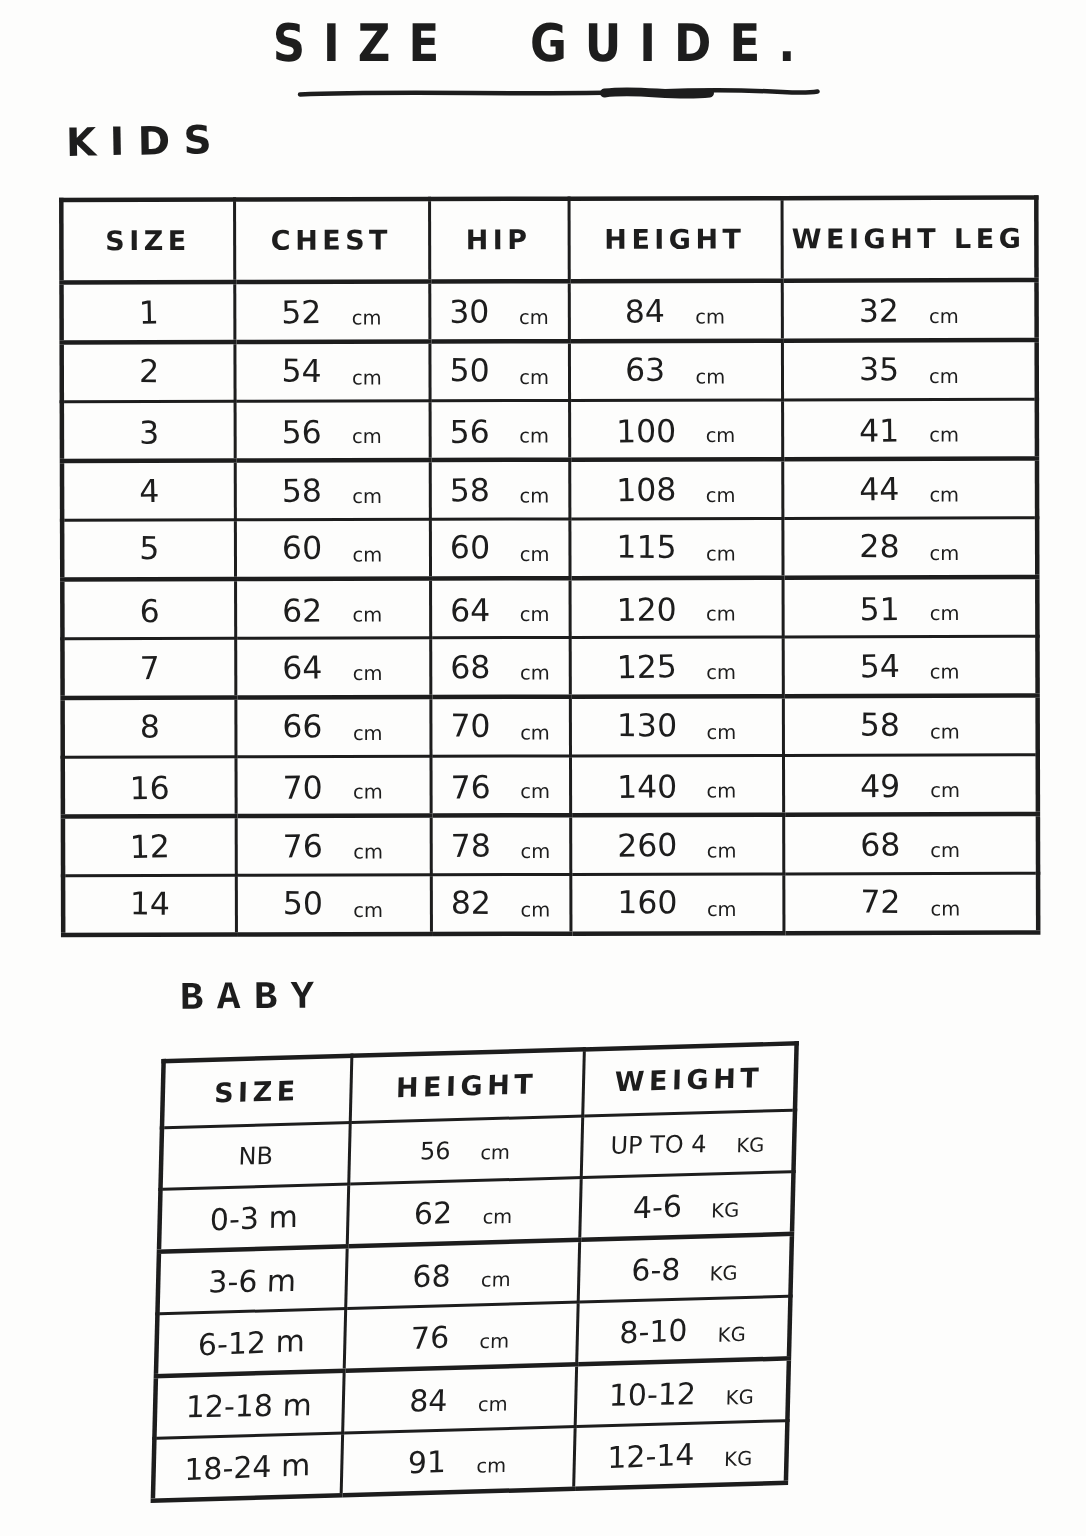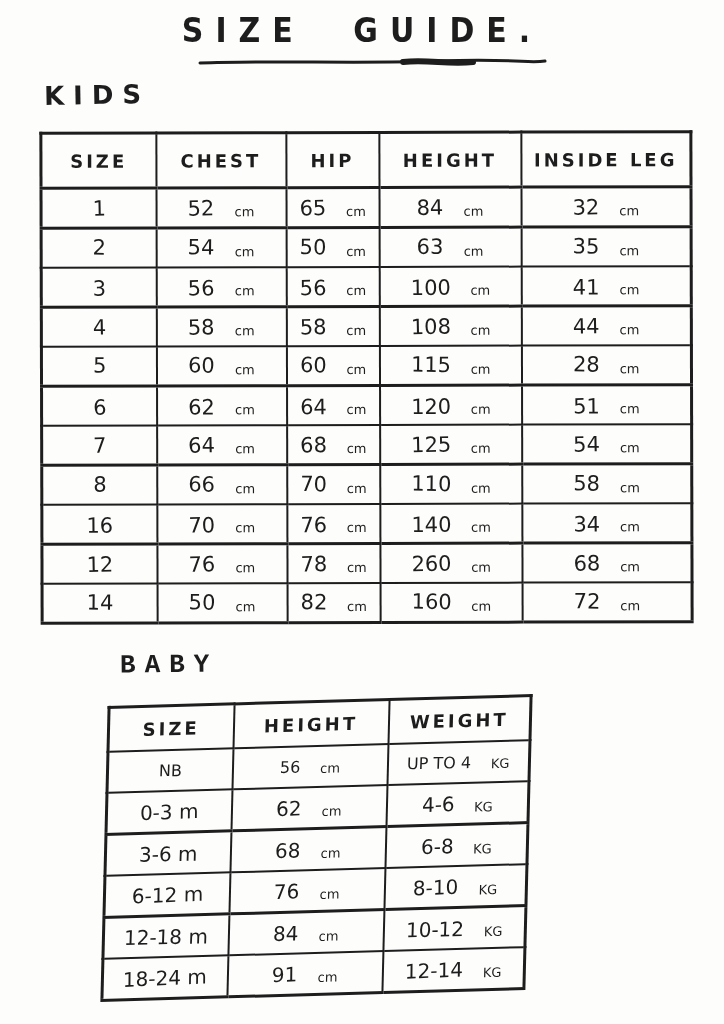--- a/index.html
+++ b/index.html
@@ -74,28 +74,28 @@
       <col style="width:93px">
       <col style="width:142px">
       <col style="width:170px">
     </colgroup>
   <thead>
     <tr>
       <th>SIZE</th>
       <th>CHEST</th>
       <th>HIP</th>
       <th>HEIGHT</th>
-      <th>INSIDE LEG</th>
+      <th>WEIGHT LEG</th>
     </tr>
   </thead>
   <tbody>
     <tr>
       <td><span class="v">1</span></td>
       <td><span class="v">52</span><span class="u">cm</span></td>
-      <td><span class="v">65</span><span class="u">cm</span></td>
+      <td><span class="v">30</span><span class="u">cm</span></td>
       <td><span class="v">84</span><span class="u">cm</span></td>
       <td><span class="v">32</span><span class="u">cm</span></td>
     </tr>
     <tr>
       <td><span class="v">2</span></td>
       <td><span class="v">54</span><span class="u">cm</span></td>
       <td><span class="v">50</span><span class="u">cm</span></td>
       <td><span class="v">63</span><span class="u">cm</span></td>
       <td><span class="v">35</span><span class="u">cm</span></td>
     </tr>
@@ -131,29 +131,29 @@
       <td><span class="v">7</span></td>
       <td><span class="v">64</span><span class="u">cm</span></td>
       <td><span class="v">68</span><span class="u">cm</span></td>
       <td><span class="v">125</span><span class="u">cm</span></td>
       <td><span class="v">54</span><span class="u">cm</span></td>
     </tr>
     <tr>
       <td><span class="v">8</span></td>
       <td><span class="v">66</span><span class="u">cm</span></td>
       <td><span class="v">70</span><span class="u">cm</span></td>
-      <td><span class="v">110</span><span class="u">cm</span></td>
+      <td><span class="v">130</span><span class="u">cm</span></td>
       <td><span class="v">58</span><span class="u">cm</span></td>
     </tr>
     <tr>
       <td><span class="v">16</span></td>
       <td><span class="v">70</span><span class="u">cm</span></td>
       <td><span class="v">76</span><span class="u">cm</span></td>
       <td><span class="v">140</span><span class="u">cm</span></td>
-      <td><span class="v">34</span><span class="u">cm</span></td>
+      <td><span class="v">49</span><span class="u">cm</span></td>
     </tr>
     <tr>
       <td><span class="v">12</span></td>
       <td><span class="v">76</span><span class="u">cm</span></td>
       <td><span class="v">78</span><span class="u">cm</span></td>
       <td><span class="v">260</span><span class="u">cm</span></td>
       <td><span class="v">68</span><span class="u">cm</span></td>
     </tr>
     <tr>
       <td><span class="v">14</span></td>

